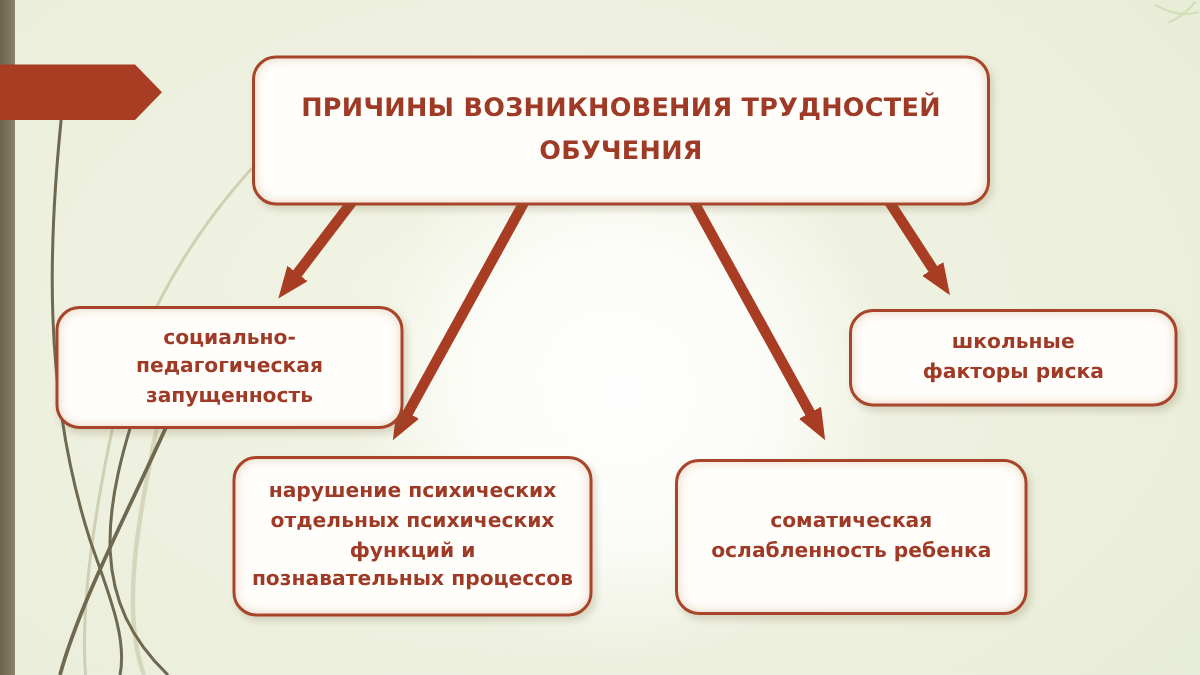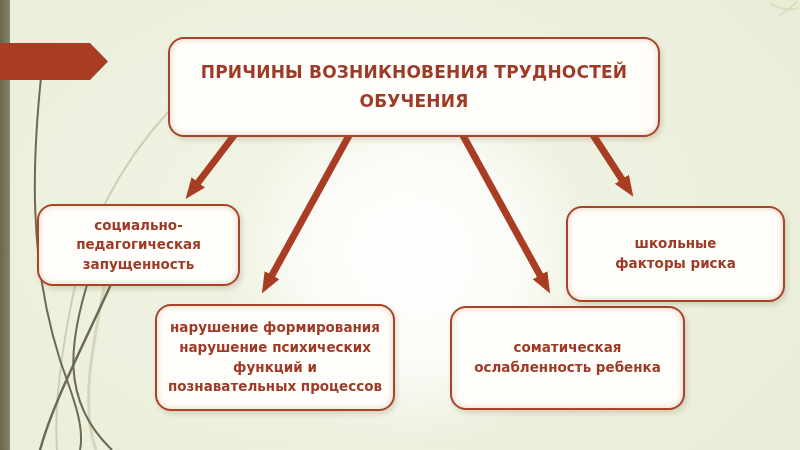--- a/index.html
+++ b/index.html
@@ -29,24 +29,24 @@
     color:var(--text-red,#9e3a26);
     font-weight:bold;
     box-shadow:2px 3px 5px rgba(120,100,60,.22), inset 0 0 7px rgba(176,122,66,.32);
   }
   .title-box{
     left:168px;top:37px;width:492px;height:100px;
     font-size:17px;line-height:1.7;letter-spacing:.2px;
     padding:0 14px;
   }
   .cause-box{font-size:13.5px;line-height:1.45;}
-  .cause-box.c1{left:37px; top:204px;width:203px;height:82px;padding:0 10px;}
+  .cause-box.c1{left:37px; top:204px;width:232px;height:82px;padding:0 10px;}
   .cause-box.c2{left:155px;top:304px;width:240px;height:107px;padding:0 10px;}
   .cause-box.c3{left:450px;top:306px;width:235px;height:104px;padding:0 14px;}
-  .cause-box.c4{left:566px;top:206px;width:219px;height:96px;padding:0 30px;justify-content:flex-end;}
+  .cause-box.c4{left:566px;top:206px;width:219px;height:65px;padding:0 30px;justify-content:flex-end;}
 </style>
 </head>
 <body>
 
 <div class="slide">
 
   <div class="left-bar"></div>
 
   <svg class="decor" viewBox="0 0 800 450">
 
@@ -74,21 +74,21 @@
 
   <div class="title-box">
     <span>ПРИЧИНЫ ВОЗНИКНОВЕНИЯ ТРУДНОСТЕЙ ОБУЧЕНИЯ</span>
   </div>
 
   <div class="cause-box c1">
     <span>социально-педагогическая запущенность</span>
   </div>
 
   <div class="cause-box c2">
-    <span>нарушение формирования нарушение психических функций и познавательных процессов</span>
+    <span>нарушение психических отдельных психических функций и познавательных процессов</span>
   </div>
 
   <div class="cause-box c3">
     <span>соматическая ослабленность ребенка</span>
   </div>
 
   <div class="cause-box c4">
     <span>школьные факторы риска</span>
   </div>
 

